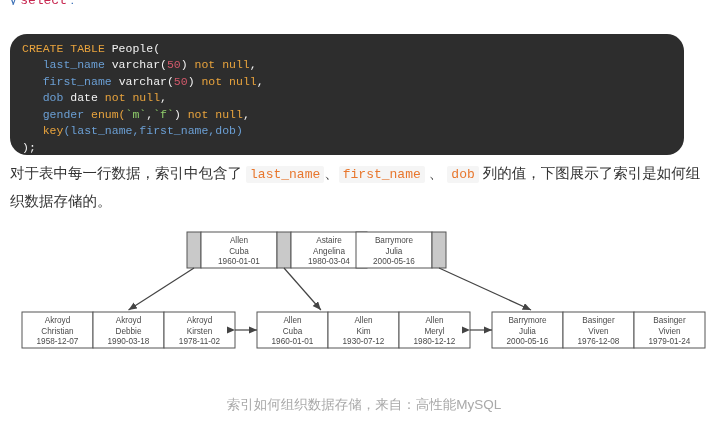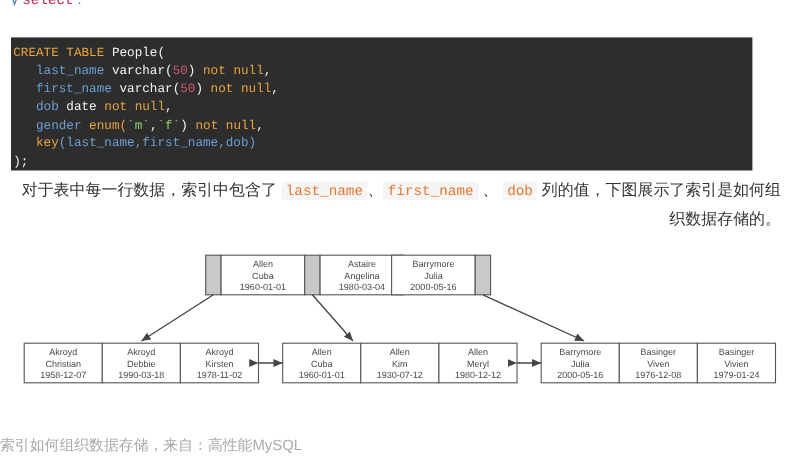--- a/index.html
+++ b/index.html
@@ -33,46 +33,46 @@
 
   
   .code-block {
     position: absolute;
     left: 10px;
     top: 22px;
     width: 674px;
     height: 121px;
     background: #2d2d2d;
     box-sizing: border-box;
-    padding: 7px 0 7px 2px;
+    padding: 7px 0 7px 12px;
     font-family: "Liberation Mono", "DejaVu Sans Mono", monospace;
     font-size: 11.5px;
     line-height: 16.5px;
     white-space: pre;
     overflow: hidden;
+    border-radius: 17px;
   }
   .kw      { color: #e8a33d; }        
   .tbl     { color: #f2f2f2; }        
   .col     { color: #6b9fd4; }        
   .type    { color: #f2f2f2; }        
   .num     { color: #d2596b; }        
   .nullkw  { color: #e8a33d; }        
   .punct   { color: #f2f2f2; }
   .str     { color: #8fce6b; }
 
   
   .para {
     position: absolute;
     left: 10px;
     top: 160px;
     width: 700px;
     font-size: 14.5px;
     line-height: 27px;
     color: #333333;
-    text-align: right;
   }
   .icode {
     font-family: "Liberation Mono", "DejaVu Sans Mono", monospace;
     font-size: 13px;
     color: #e8772e;
     background: #f5f5f5;
     padding: 1px 4px;
     border-radius: 2px;
   }
 
@@ -85,20 +85,21 @@
     height: 155px;
     text-decoration: underline;
   }
   .diagram svg { display: block; }
 
   .cap {
     position: absolute;
     left: 0;
     top: 396px;
     width: 728px;
+    text-align: center;
     font-size: 13.5px;
     color: #a9a9a9;
   }
 </style>
 </head>
 <body>
 
 <div class="top-sliver">
   <span>y </span><span class="mono">select</span><span> :</span>
 </div>

